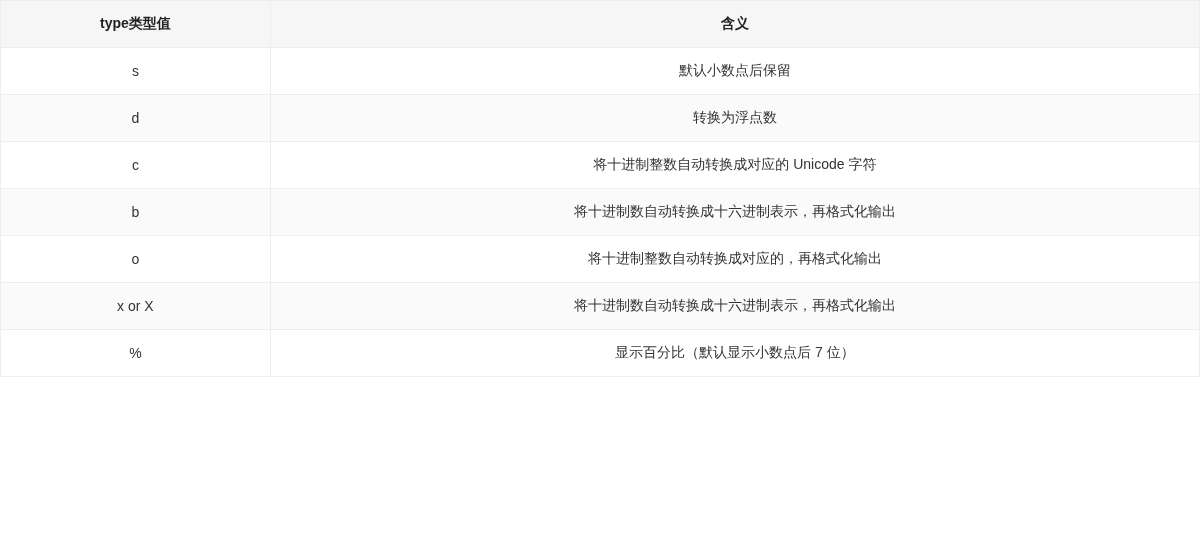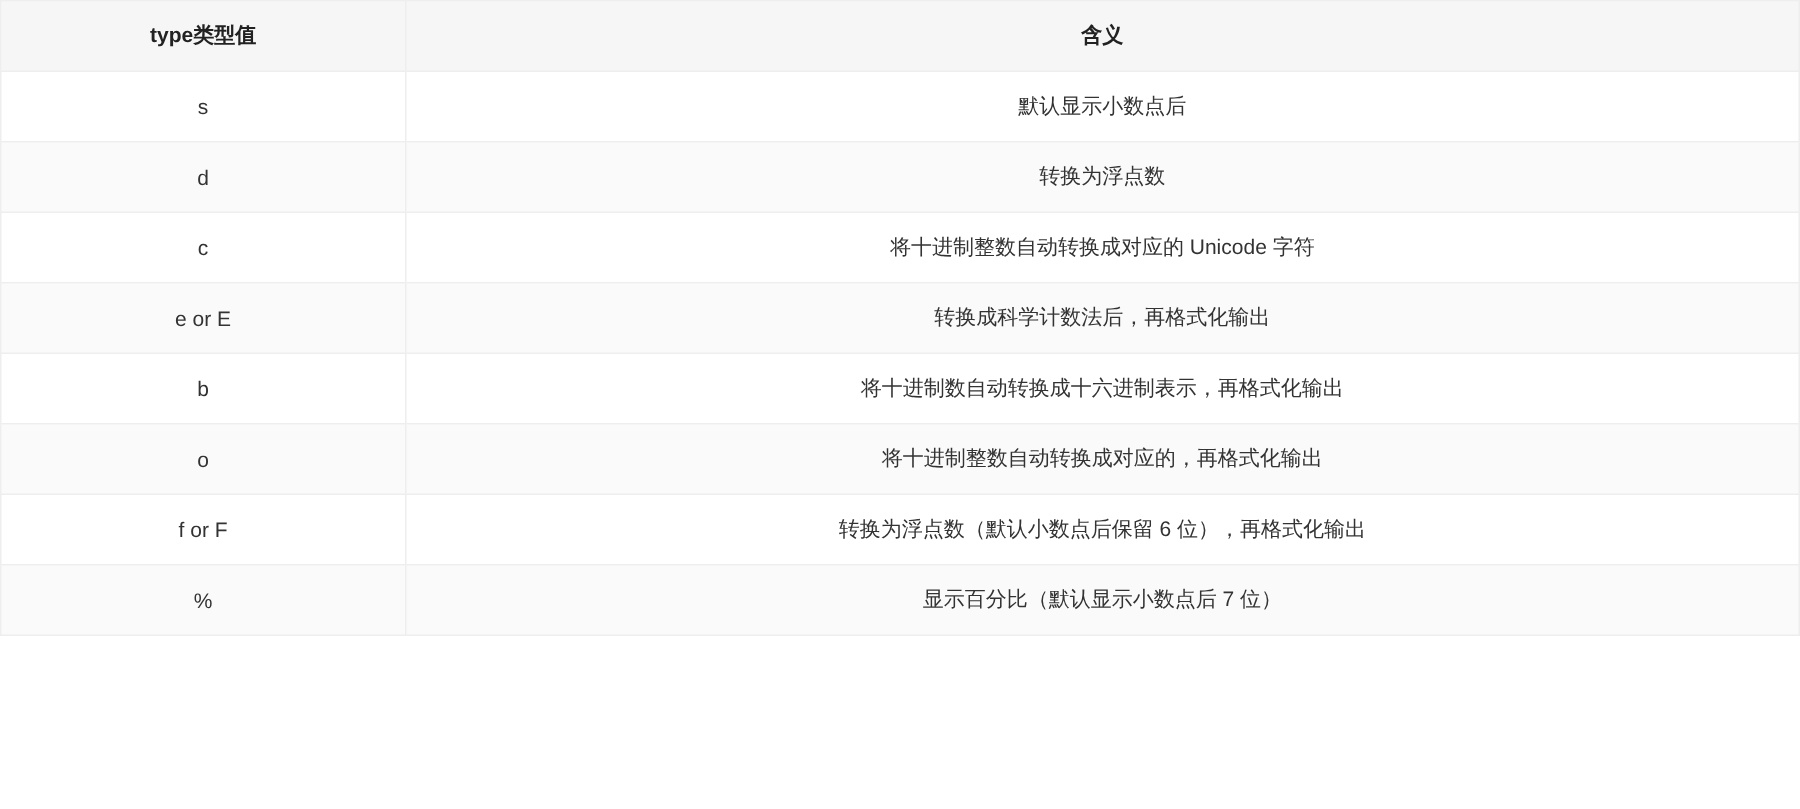--- a/index.html
+++ b/index.html
@@ -45,44 +45,40 @@
 <table>
   <thead>
     <tr>
       <th>type类型值</th>
       <th>含义</th>
     </tr>
   </thead>
   <tbody>
     <tr>
       <td>s</td>
-      <td>默认显示小数点后</td>
+      <td>默认小数点后保留</td>
     </tr>
     <tr>
       <td>d</td>
       <td>转换为浮点数</td>
     </tr>
     <tr>
       <td>c</td>
       <td>将十进制整数自动转换成对应的 Unicode 字符</td>
     </tr>
     <tr>
-      <td>e or E</td>
-      <td>转换成科学计数法后，再格式化输出</td>
-    </tr>
-    <tr>
       <td>b</td>
       <td>将十进制数自动转换成十六进制表示，再格式化输出</td>
     </tr>
     <tr>
       <td>o</td>
       <td>将十进制整数自动转换成对应的，再格式化输出</td>
     </tr>
     <tr>
-      <td>f or F</td>
-      <td>转换为浮点数（默认小数点后保留 6 位），再格式化输出</td>
+      <td>x or X</td>
+      <td>将十进制数自动转换成十六进制表示，再格式化输出</td>
     </tr>
     <tr>
       <td>%</td>
       <td>显示百分比（默认显示小数点后 7 位）</td>
     </tr>
   </tbody>
 </table>
 
 </body></html>

